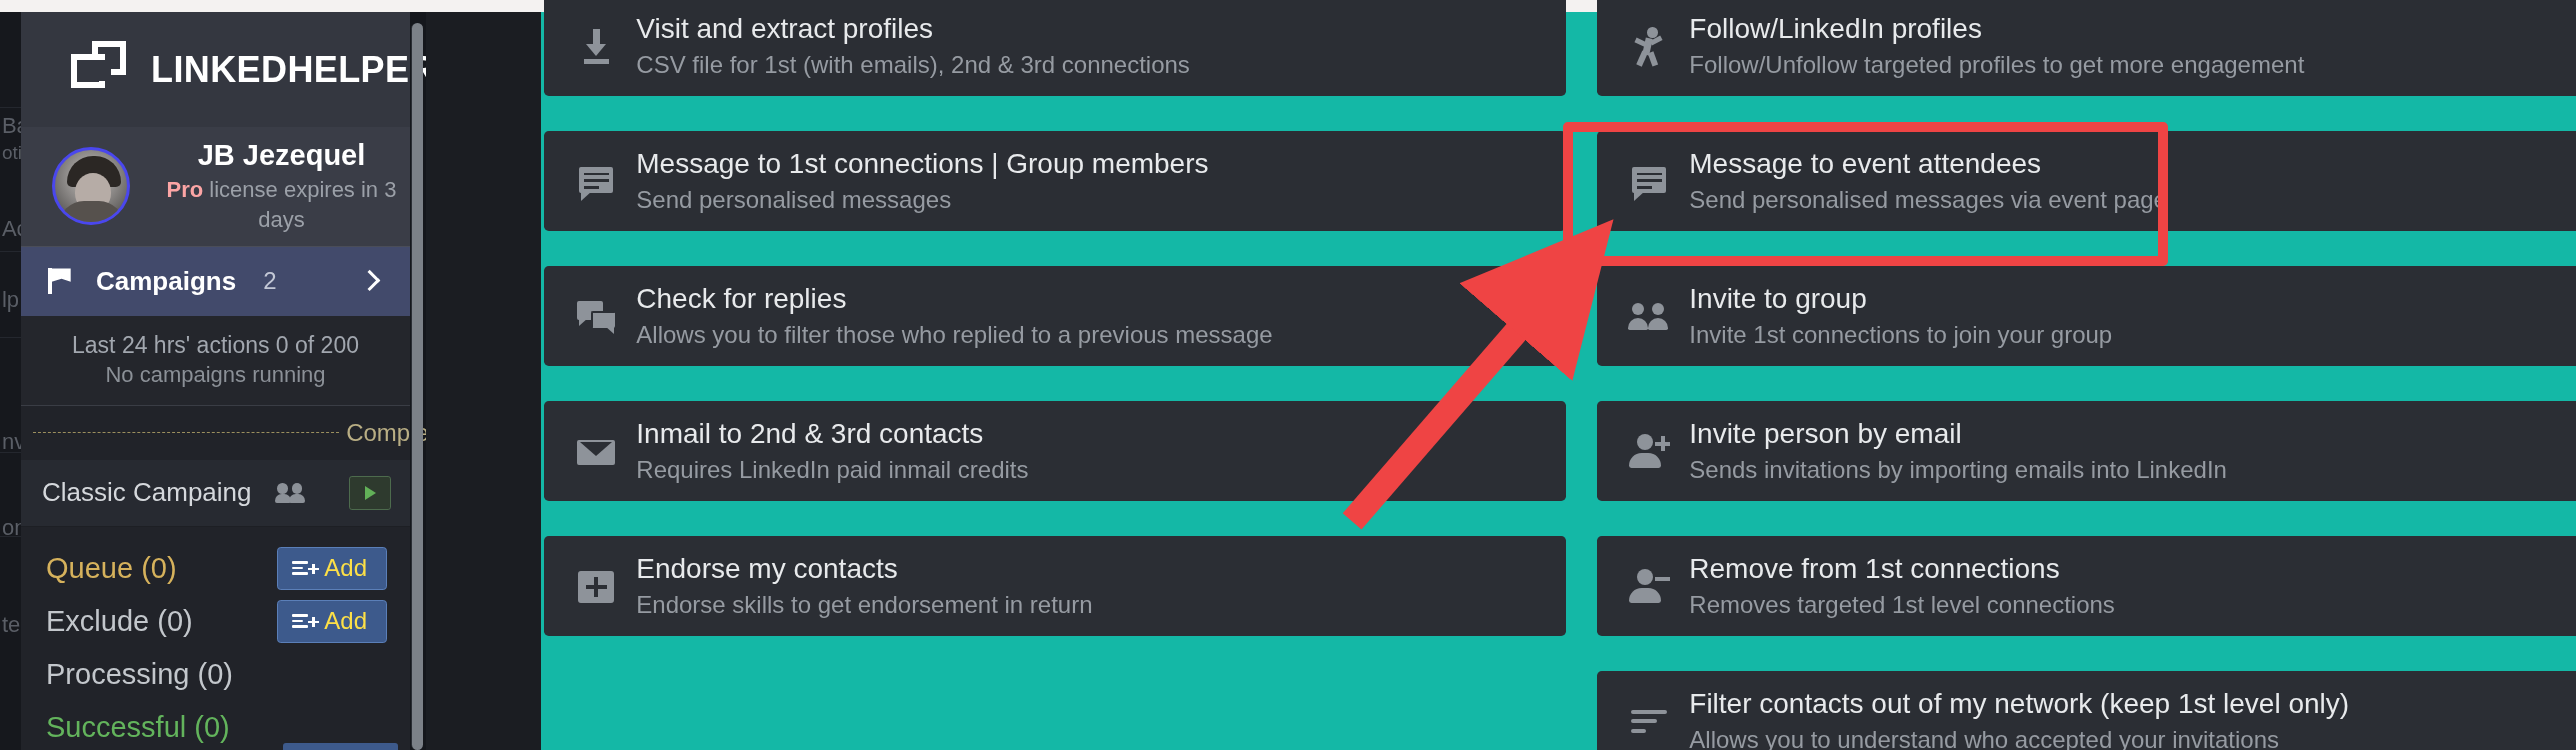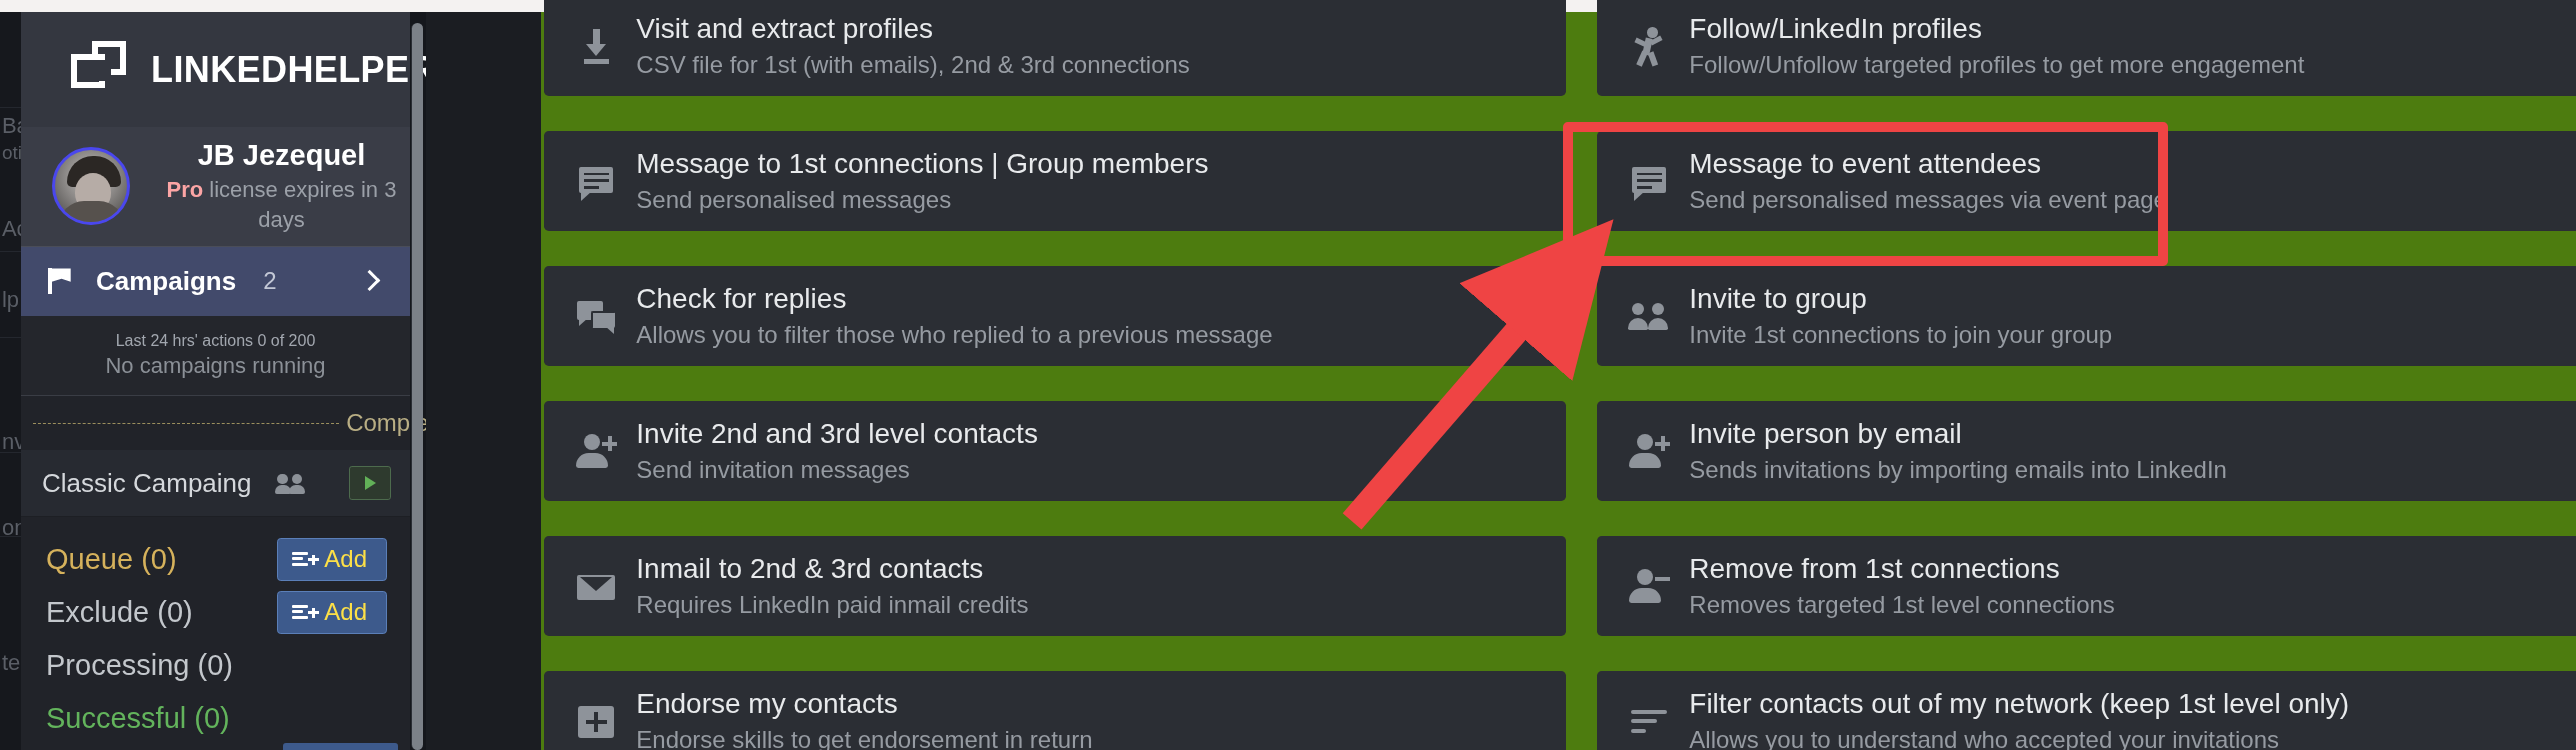--- a/index.html
+++ b/index.html
@@ -115,21 +115,21 @@
   .chevron-right {
     margin-left:auto; width:15.3px; height:15.3px;
     border-right:3.8px solid #ffffff; border-top:3.8px solid #ffffff;
     transform: rotate(45deg); margin-right:11.5px;
   }
 
   .stats {
     background:#24262c; padding:15.3px 0 15.3px 0; text-align:center;
     border-bottom:1px solid #3a3d45;
   }
-  .stats-line1 { color:#a2a7af; font-size:16px; line-height:1.3; }
+  .stats-line1 { color:#a2a7af; font-size:23px; line-height:1.3; }
   .stats-line2 { color:#8b9097; font-size:22px; line-height:1.3; }
 
   .completed-row {
     height:54px; display:flex; align-items:center; padding:0 0 0 11.5px;
     background:#212329;
   }
   .dashes {
     flex:none; width:306px; height:0;
     border-top:1.9px dashed #9b8f5e;
   }
@@ -199,21 +199,21 @@
     background:#2b2e35; border-radius:5.7px;
   }
   .panel-scroll .thumb {
     position:absolute; left:1px; top:0; width:10.5px; height:727px;
     background:#7c8188; border-radius:5.7px;
   }
 
   
   .main {
     position:absolute; left:426px; top:11.5px; width:2150px; height:739px;
-    background:#4d7c0f;
+    background:#14b8a6;
   }
   .gutter {
     position:absolute; left:0; top:0; width:115px; height:739px;
     background:#1b1d22;
   }
   .grid {
     position:absolute; left:118px; top:0; width:2032px; height:739px;
   }
   .col { position:absolute; top:0; width:1022px; }
   .col-left { left:0; }
@@ -404,21 +404,21 @@
     <div class="divider" style="top:251px"></div>
     <div class="divider" style="top:337px"></div>
     <div class="divider" style="top:452px"></div>
     <div class="divider" style="top:536px"></div>
     <div class="ghost" style="top:113px">Ba</div>
     <div class="ghost" style="top:142px; font-size:19px">otis</div>
     <div class="ghost" style="top:216px">Acc</div>
     <div class="ghost" style="top:287px">lp</div>
     <div class="ghost" style="top:429px">nv</div>
     <div class="ghost" style="top:515px">on</div>
-    <div class="ghost" style="top:650px">te</div>
+    <div class="ghost" style="top:612px">te</div>
   </div>
 
   <div class="topbar"></div>
 
   <div class="panel">
 
     <div class="panel-header">
       <div class="logo-mark">
         <div class="sq1"></div>
         <div class="sq2"></div>
@@ -561,34 +561,20 @@
                 <div class="b2"></div>
                 <div class="b2tail"></div>
               </div>
           </div>
           <div class="card-text">
             <div class="card-title">Check for replies</div>
             <div class="card-sub">Allows you to filter those who replied to a previous message</div>
           </div>
         </div>
 
-        <div class="card">
-          <div class="card-icon">
-            <div class="ic ic-personadd">
-                <div class="head"></div>
-                <div class="body"></div>
-                <div class="pv"></div>
-                <div class="ph"></div>
-              </div>
-          </div>
-          <div class="card-text">
-            <div class="card-title">Invite 2nd and 3rd level contacts</div>
-            <div class="card-sub">Send invitation messages</div>
-          </div>
-        </div>
 
         <div class="card">
           <div class="card-icon">
             <div class="ic ic-envelope">
                 <div class="rect"></div>
                 <div class="fold"></div>
               </div>
           </div>
           <div class="card-text">
             <div class="card-title">Inmail to 2nd &amp; 3rd contacts</div>

